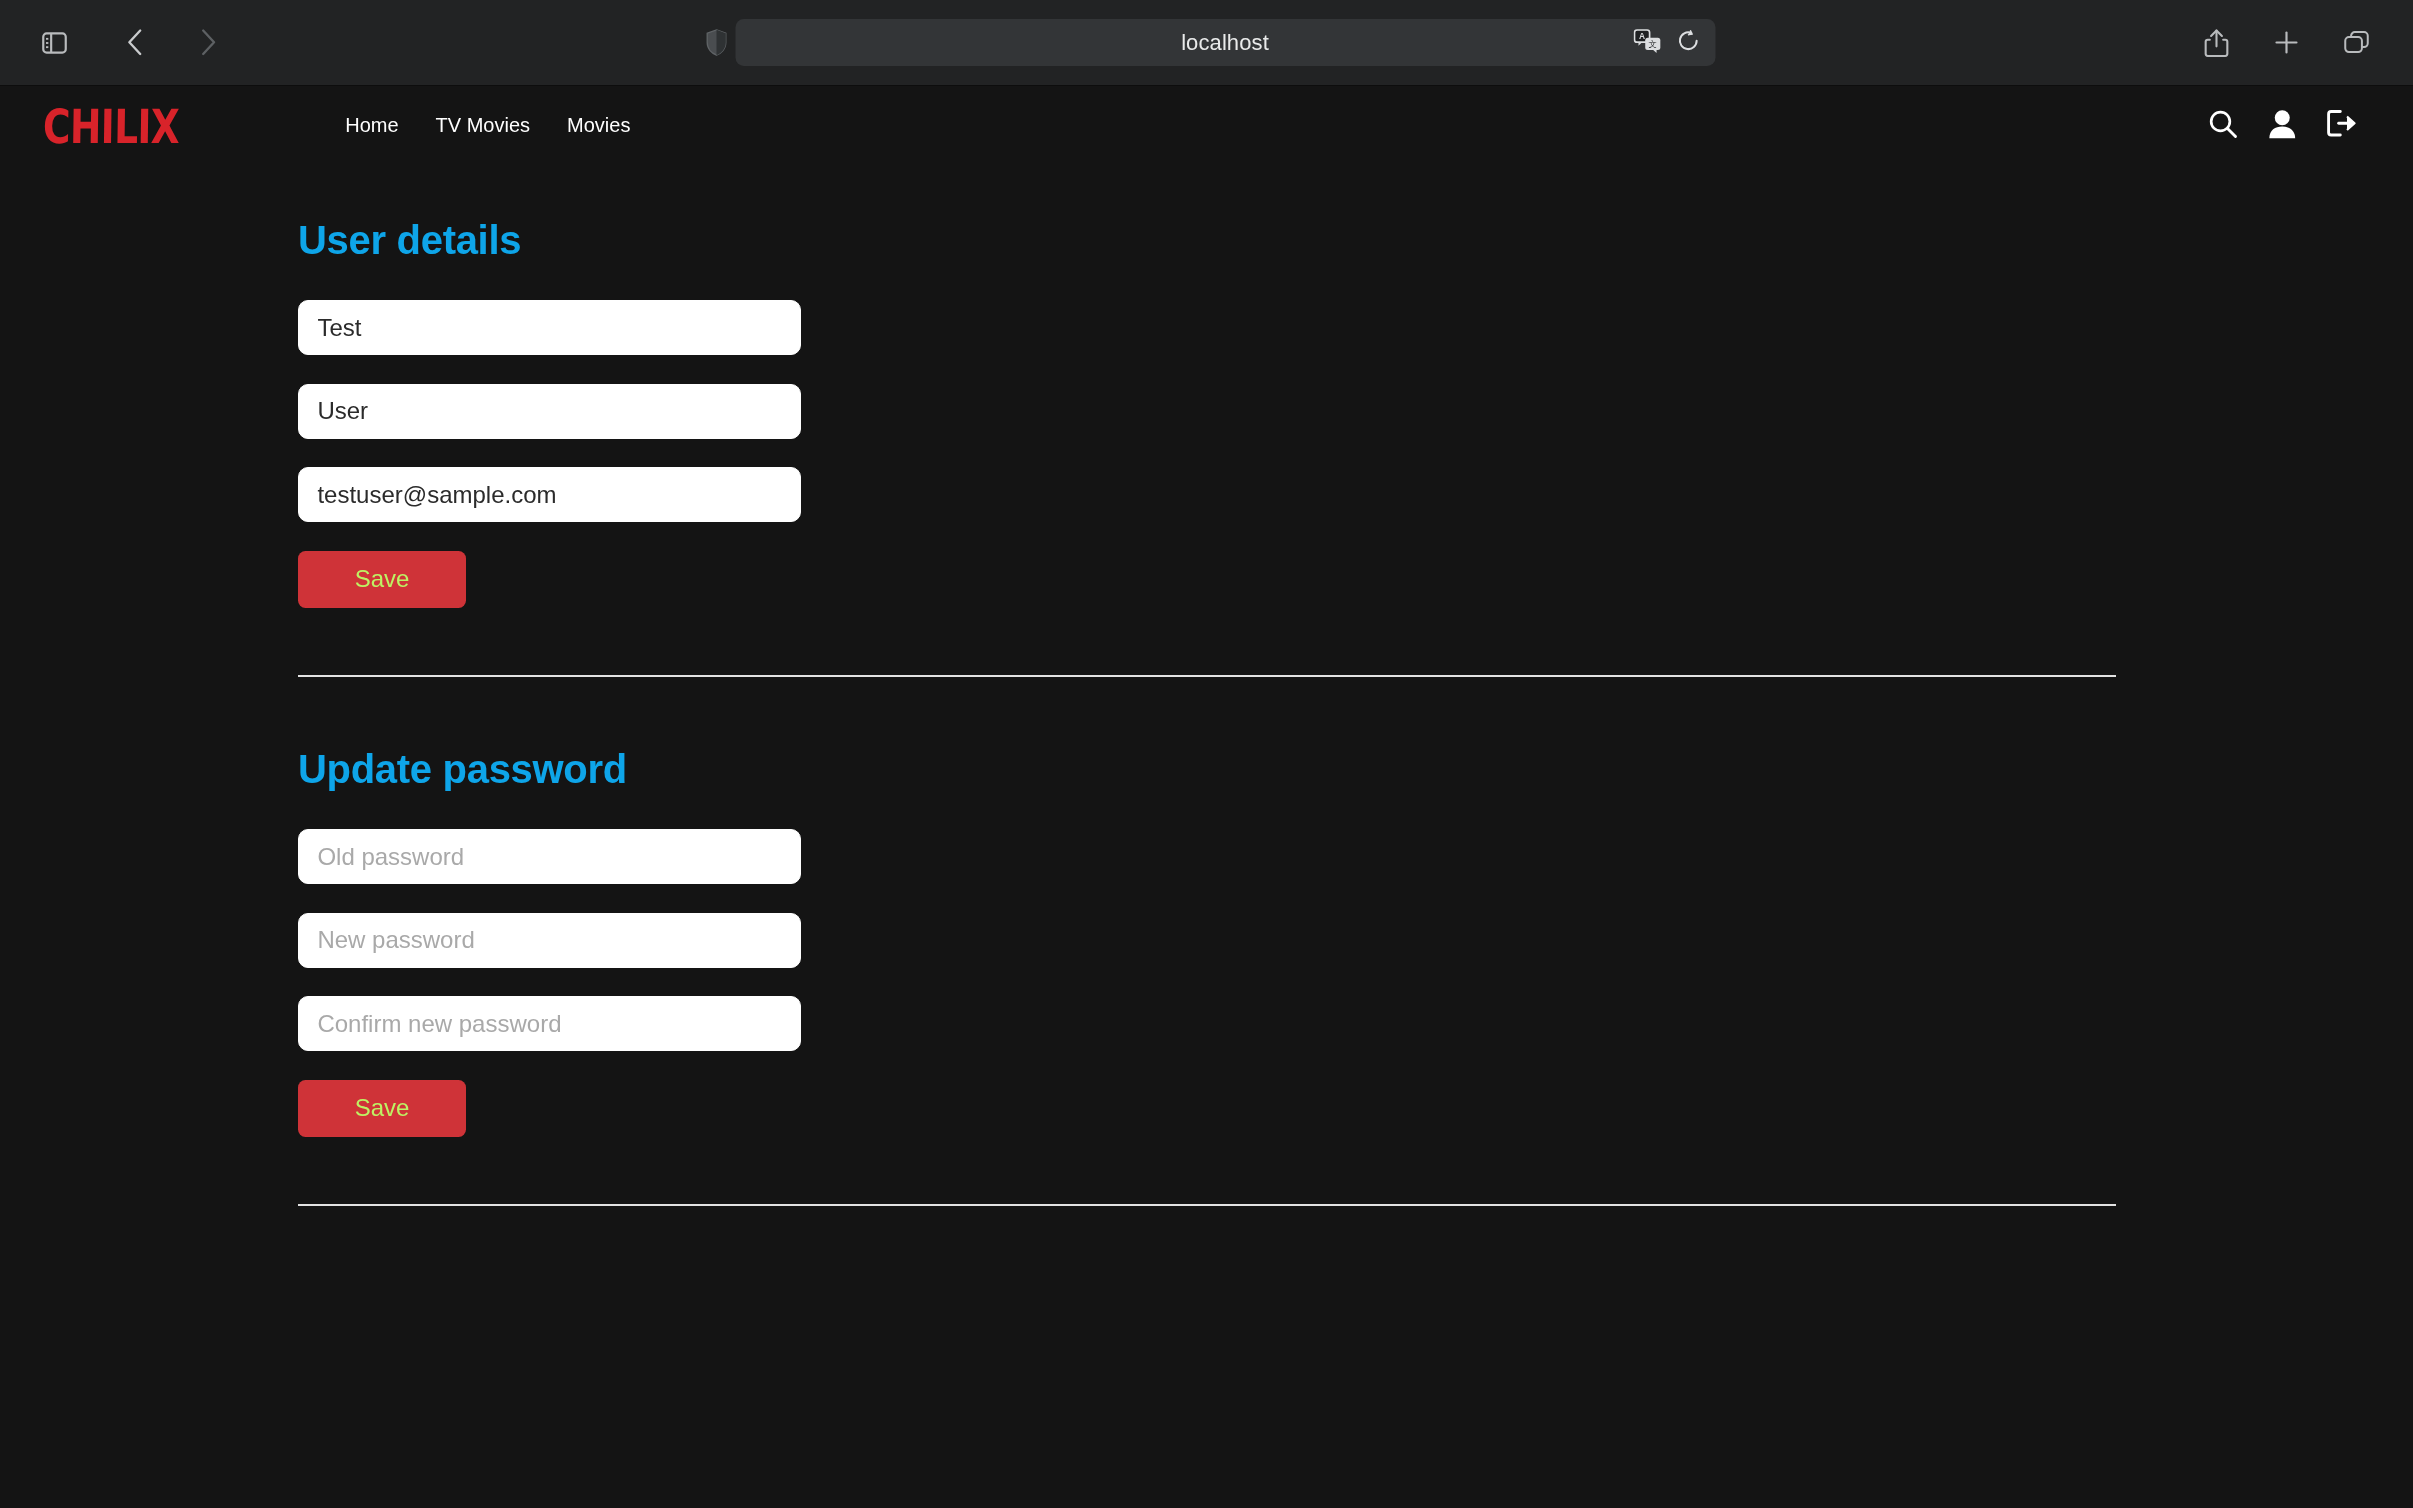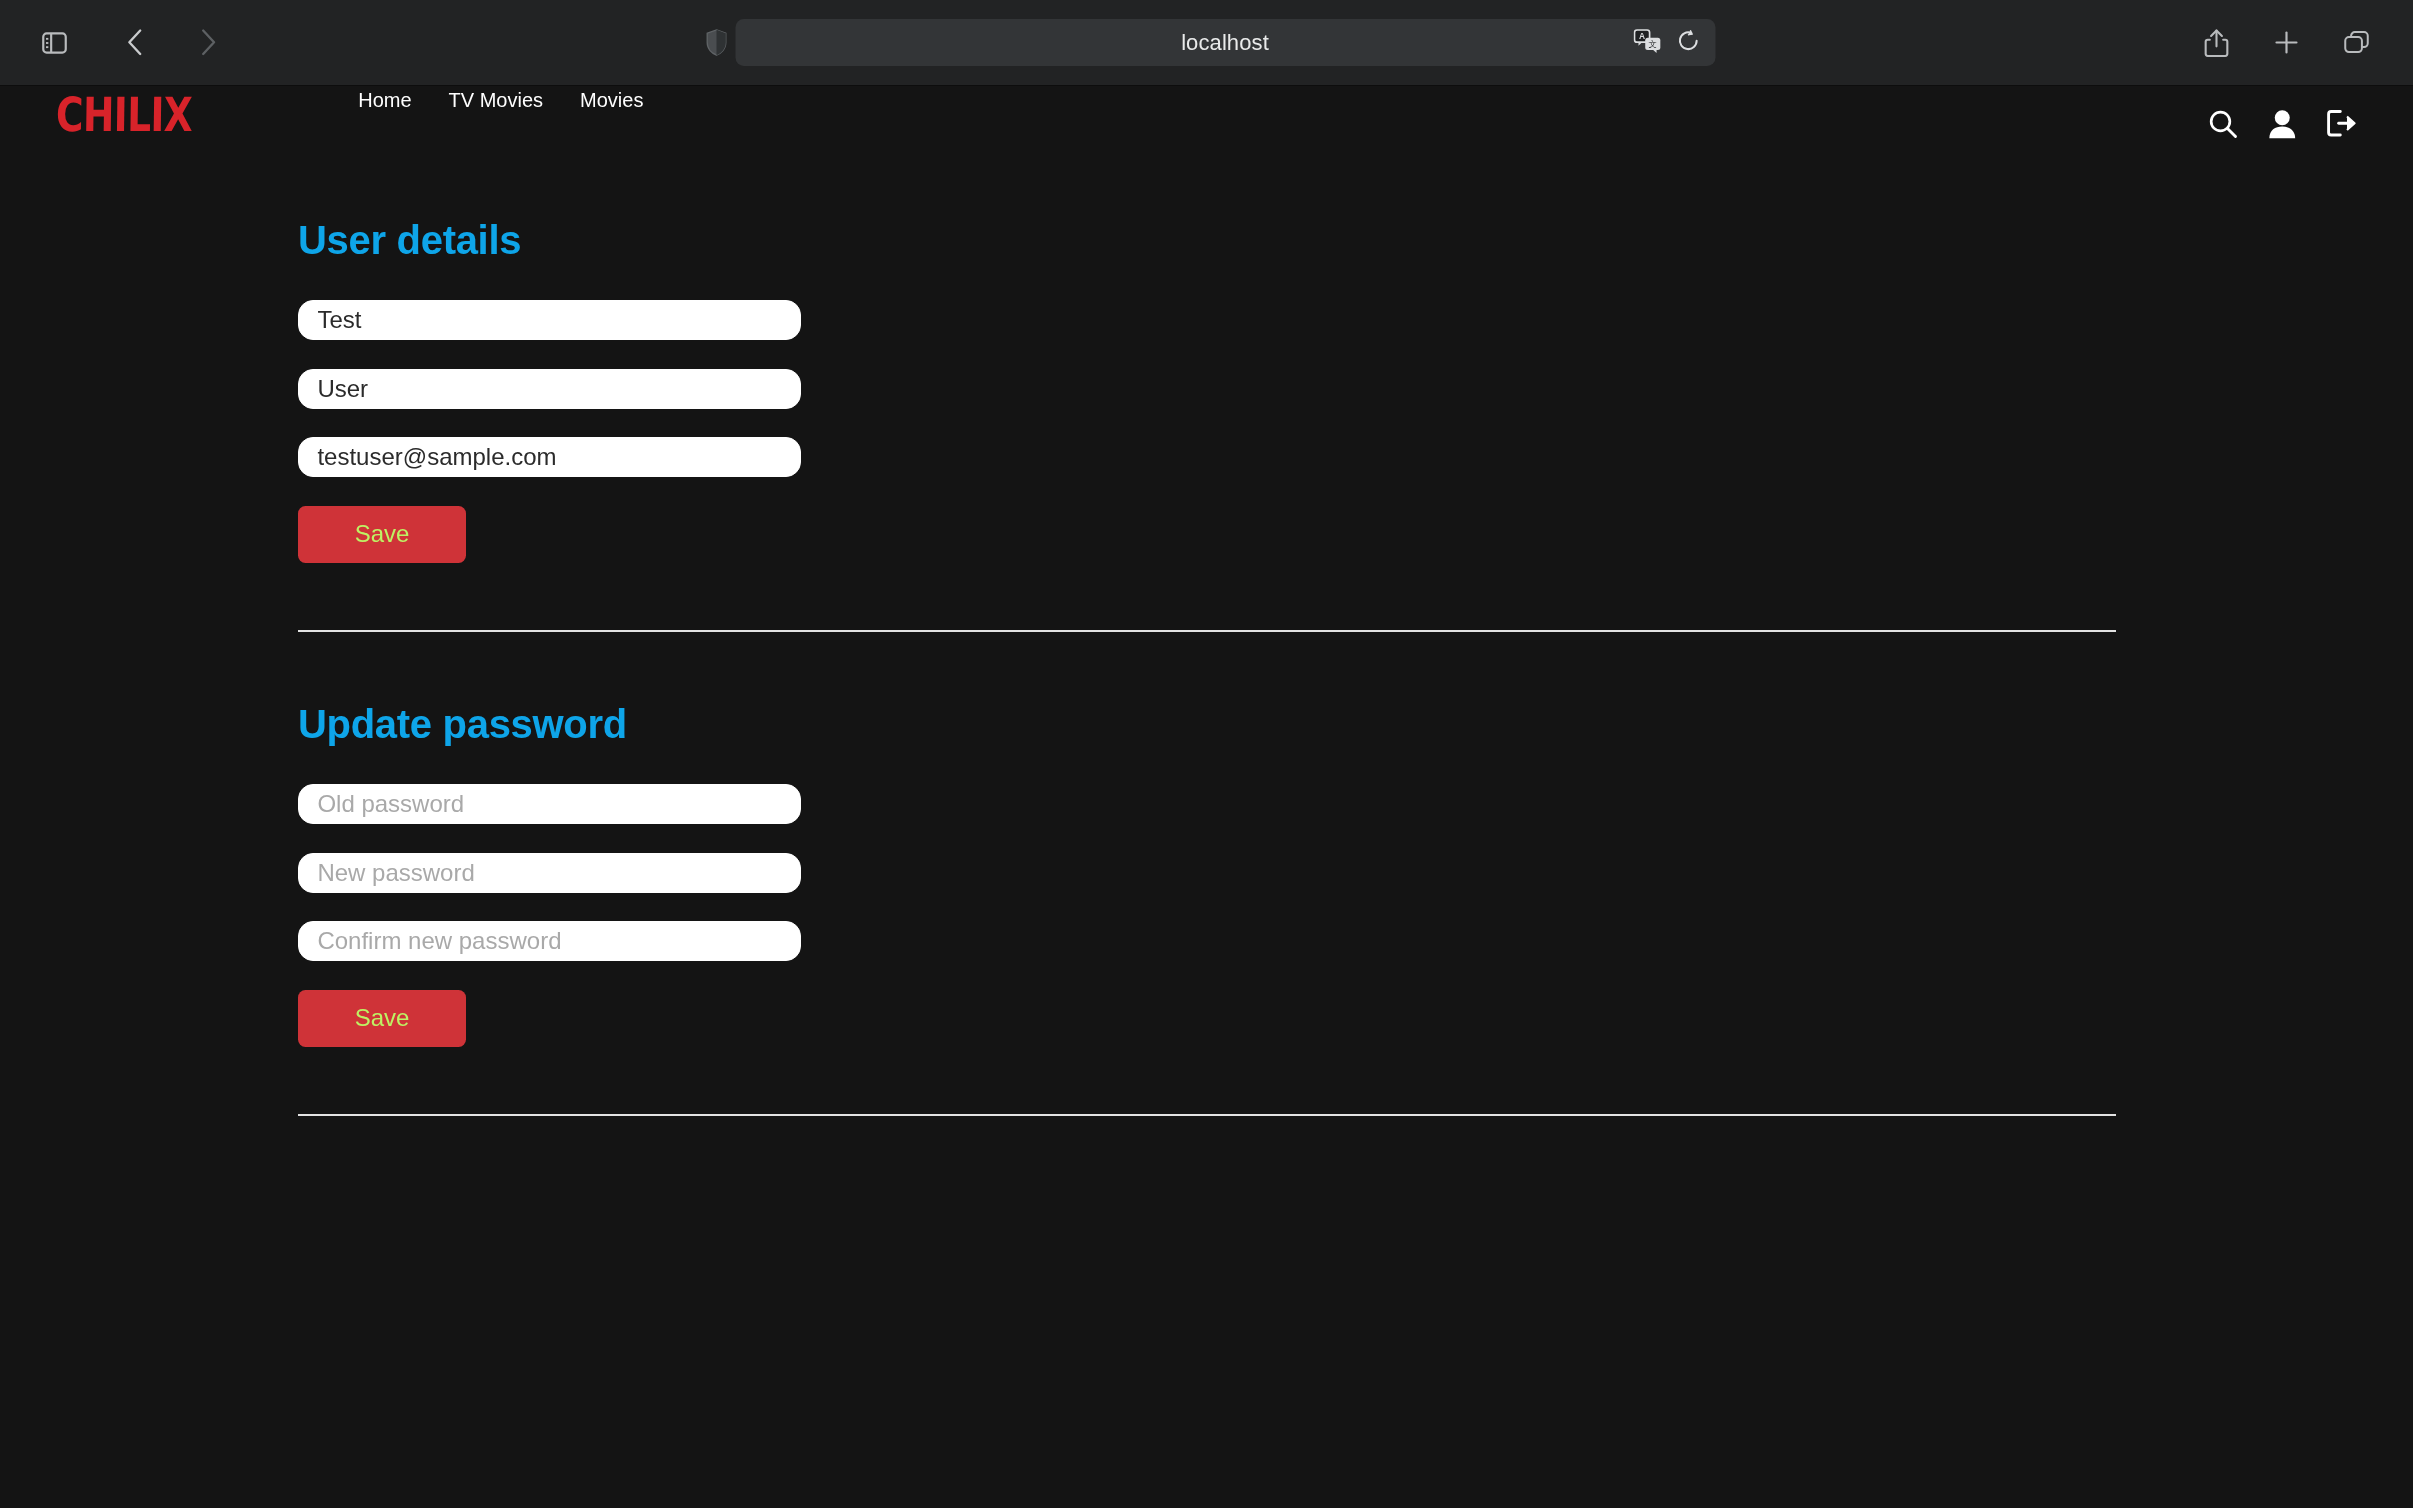--- a/index.html
+++ b/index.html
@@ -95,22 +95,22 @@
   .page {
     width: 2413px;
     height: 1422px;
     background: #141414;
     position: relative;
   }
 
   .site-header {
     height: 75px;
     display: flex;
-    align-items: flex-start;
-    padding: 0 0 0 56px;
+    align-items: center;
+    padding: 0 0 0 43px;
     position: relative;
   }
 
   .logo {
     color: #d8232a;
     font-family: "DejaVu Sans", sans-serif;
     font-weight: bold;
     font-size: 47px;
     letter-spacing: -0.8px;
     transform: scaleX(0.8) skewX(-1deg);
@@ -159,24 +159,24 @@
     letter-spacing: -0.3px;
   }
 
   .form {
     margin-top: 37px;
     width: 503px;
   }
 
   .field {
     width: 503px;
-    height: 40px;
+    height: 55px;
     background: #ffffff;
     border: 0.8px solid #ffffff;
-    border-radius: 15px;
+    border-radius: 10px;
     margin-bottom: 28.5px;
     display: flex;
     align-items: center;
     padding: 0 18.4px;
     font-family: "Liberation Sans", sans-serif;
     font-size: 24px;
     color: #2b2b2b;
     outline: none;
   }
 

